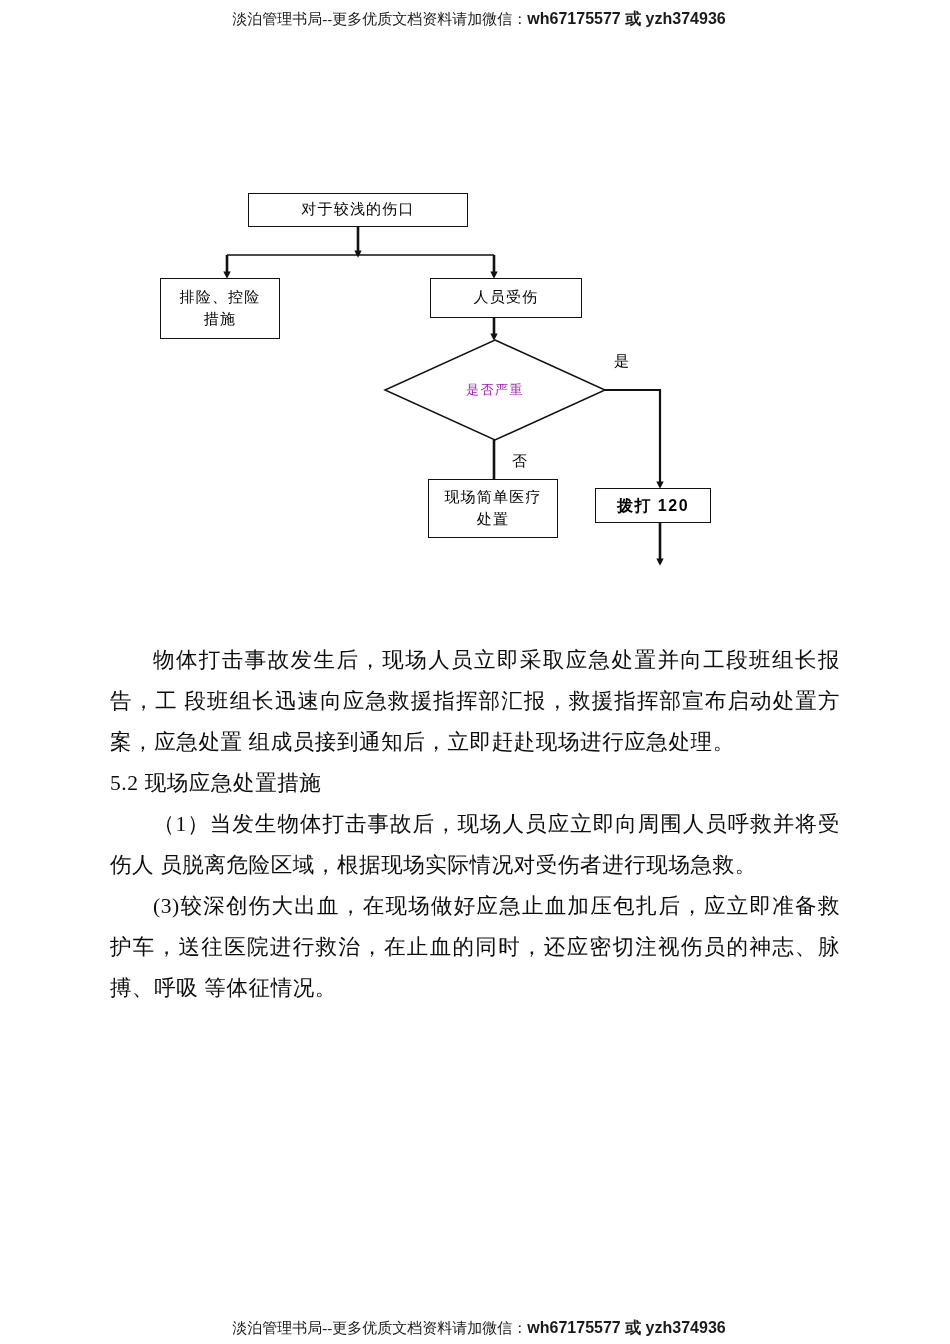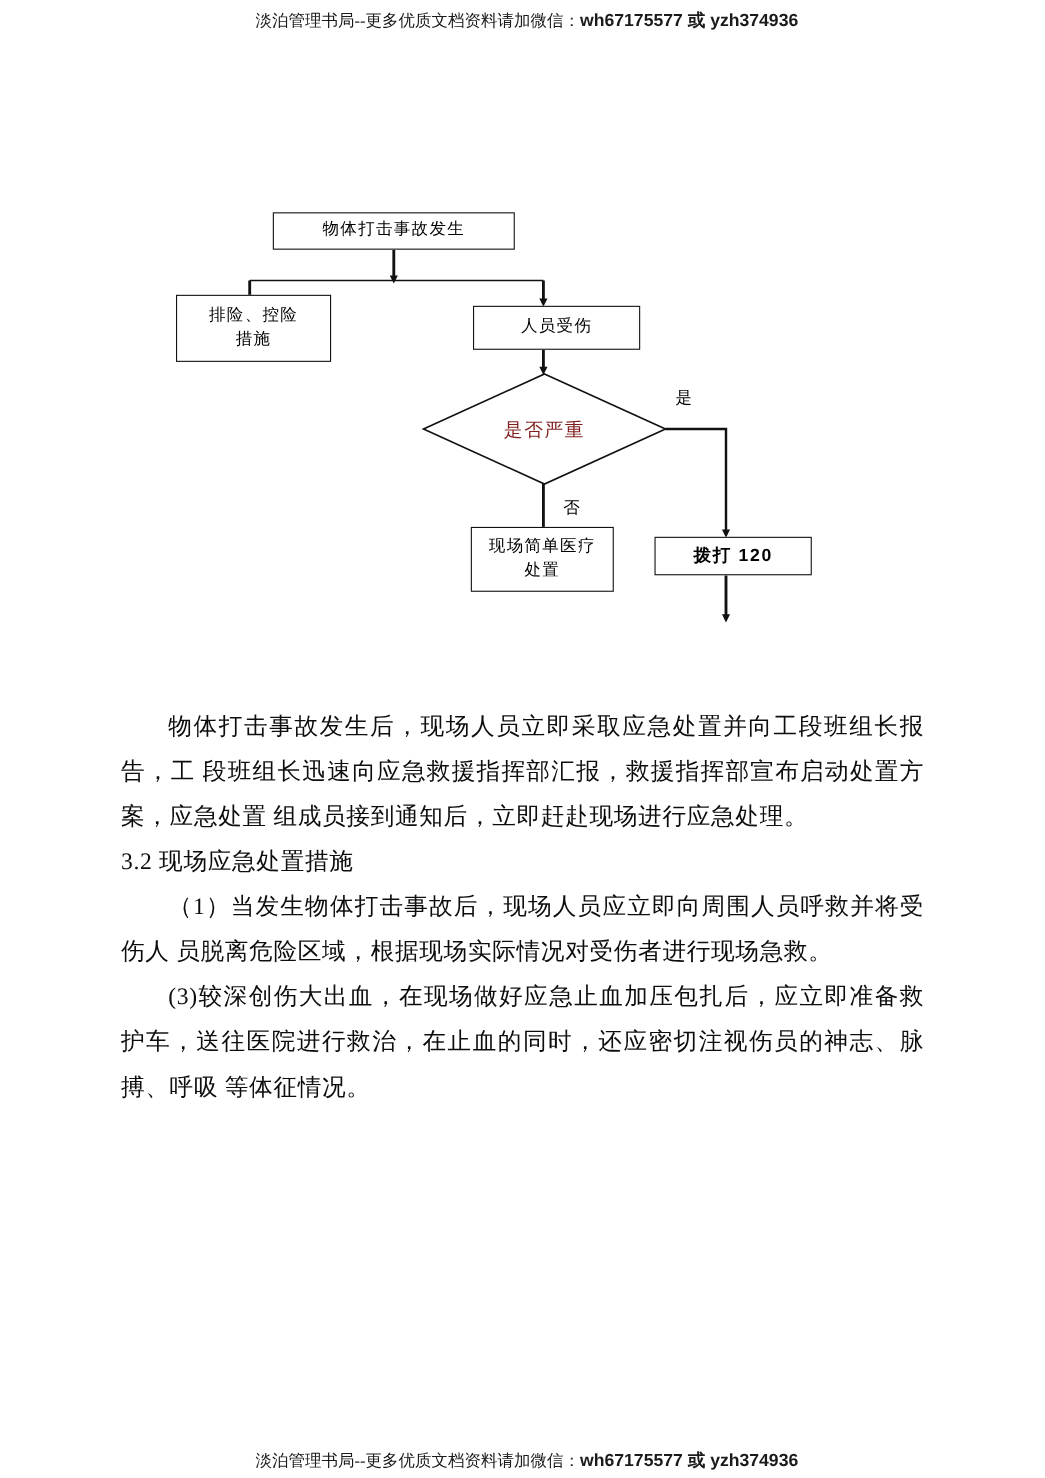--- a/index.html
+++ b/index.html
@@ -56,44 +56,44 @@
     text-align: center;
     font-family: "Liberation Serif", "DejaVu Serif", serif;
     font-size: 15px;
     line-height: 1.45;
     letter-spacing: 1.2px;
     color: #000000;
   }
   .node .t { display: block; padding: 0 4px; }
 
   #node-accident   { left: 248px; top: 193px; width: 220px; height: 34px; }
-  #node-hazard     { left: 160px; top: 268px; width: 141px; height: 61px; }
+  #node-hazard     { left: 160px; top: 278px; width: 120px; height: 61px; }
   #node-injury     { left: 430px; top: 278px; width: 152px; height: 40px; }
   #node-simple-care{ left: 428px; top: 479px; width: 130px; height: 59px; }
-  #node-call-120   { left: 595px; top: 488px; width: 143px; height: 35px;
+  #node-call-120   { left: 595px; top: 488px; width: 116px; height: 35px;
                      font-family: "Liberation Sans", "DejaVu Sans", sans-serif;
                      font-weight: bold; font-size: 16px; letter-spacing: 1.5px; }
   #node-hospital   { left: 593px; top: 565px; width: 130px; height: 59px; }
 
   
   #node-decision {
     position: absolute;
     left: 385px;
     top: 340px;
     width: 220px;
     height: 100px;
   }
   #node-decision .dia-label {
     position: absolute;
     left: 0; top: 0; width: 220px; height: 100px;
     display: flex; align-items: center; justify-content: center;
     font-family: "Liberation Serif", "DejaVu Serif", serif;
-    font-size: 17px;
+    font-size: 13px;
     letter-spacing: 1.5px;
-    color: #7f1d1d;
+    color: #a21caf;
   }
 
   
   .edge-label {
     position: absolute;
     font-family: "Liberation Serif", "DejaVu Serif", serif;
     font-size: 15px;
     color: #000000;
   }
   #label-yes { left: 614px; top: 352px; }
@@ -148,21 +148,21 @@
     <polygon points="495,340 605,390 495,440 385,390" fill="#ffffff" stroke="#111111" stroke-width="1.5"></polygon>
 
     <line x1="494" y1="440" x2="494" y2="484" stroke="#111111" stroke-width="2.6" marker-end="url(#arrowhead)"></line>
 
     <polyline points="605,390 660,390 660,485" fill="none" stroke="#111111" stroke-width="2.2" marker-end="url(#arrowhead)"></polyline>
 
     <line x1="660" y1="523" x2="660" y2="562" stroke="#111111" stroke-width="2.6" marker-end="url(#arrowhead)"></line>
   </svg>
 
   <div class="node" id="node-accident">
-    <span class="t">物体打击事故发生</span>
+    <span class="t">对于较浅的伤口</span>
   </div>
 
   <div class="node" id="node-hazard">
     <span class="t">
       <span>排险、控险</span><br>
       <span>措施</span>
     </span>
   </div>
 
   <div class="node" id="node-injury">
@@ -185,20 +185,20 @@
 
   <div class="node" id="node-call-120">
     <span class="t">拨打 120</span>
   </div>
 
 
 </div>
 
 <div id="body-copy">
   <p class="para indent">物体打击事故发生后，现场人员立即采取应急处置并向工段班组长报告，工 段班组长迅速向应急救援指挥部汇报，救援指挥部宣布启动处置方案，应急处置 组成员接到通知后，立即赶赴现场进行应急处理。</p>
-  <p class="para heading">3.2 现场应急处置措施</p>
+  <p class="para heading">5.2 现场应急处置措施</p>
   <p class="para indent">（1）当发生物体打击事故后，现场人员应立即向周围人员呼救并将受伤人 员脱离危险区域，根据现场实际情况对受伤者进行现场急救。</p>
   <p class="para indent">(3)较深创伤大出血，在现场做好应急止血加压包扎后，应立即准备救护车，送往医院进行救治，在止血的同时，还应密切注视伤员的神志、脉搏、呼吸 等体征情况。</p>
 </div>
 
 <div class="running-text" id="running-foot">
   <span>淡泊管理书局--更多优质文档资料请加微信：</span><span class="wx">wh67175577 或 yzh374936</span>
 </div>
 
 </body></html>

